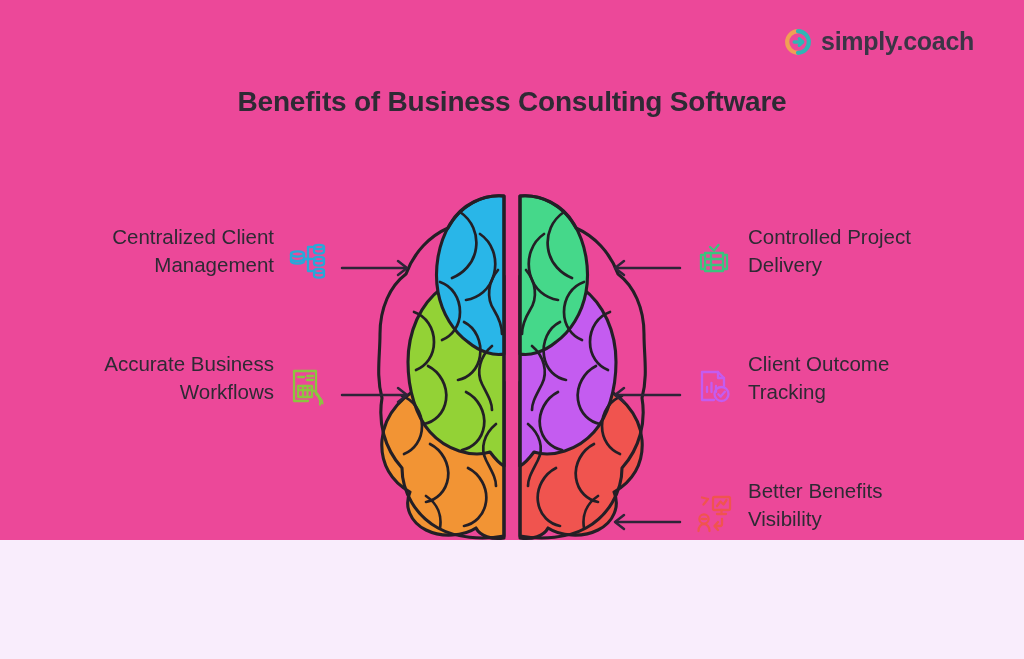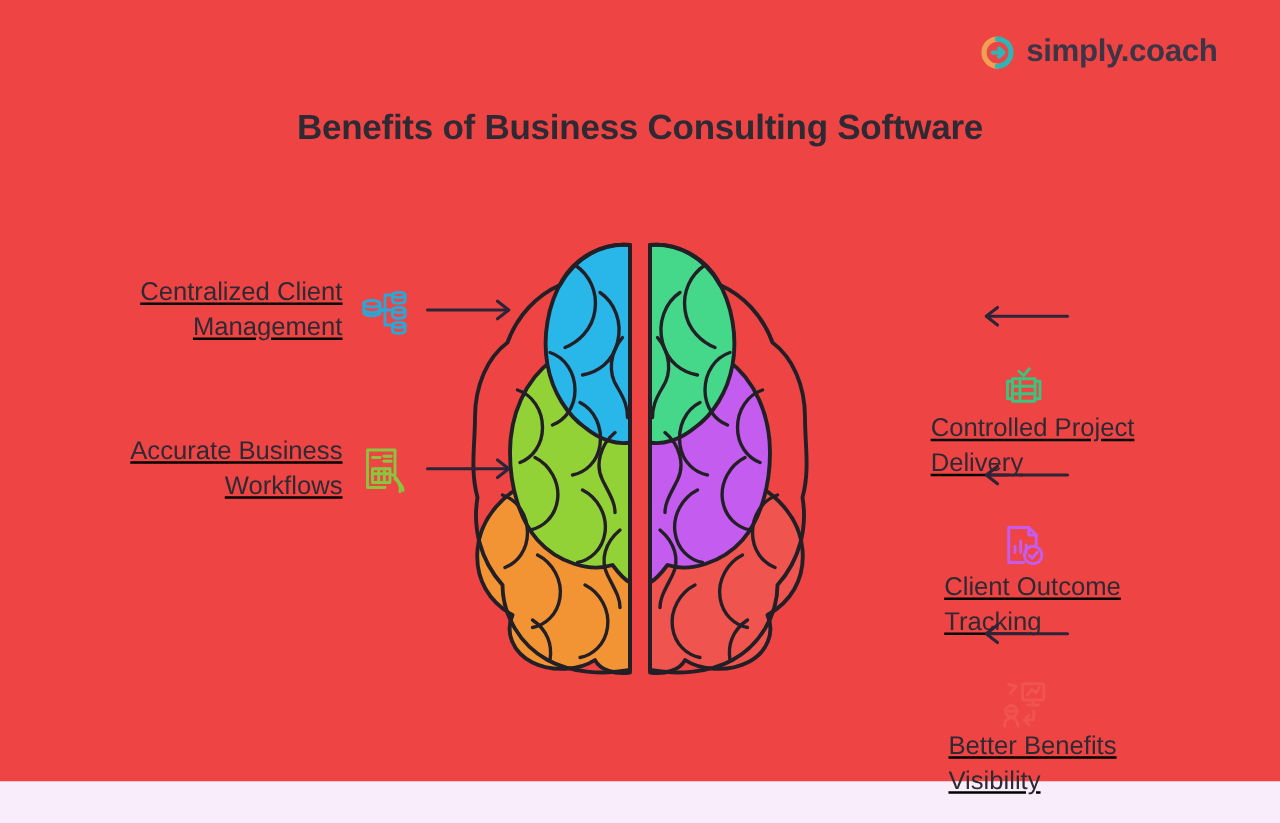--- a/index.html
+++ b/index.html
@@ -9,22 +9,22 @@
   body {
     width: 1024px;
     height: 659px;
     overflow: hidden;
     font-family: "Liberation Sans", sans-serif;
     background: #f9edfc;
   }
   #infographic {
     position: relative;
     width: 1024px;
-    height: 625px;
-    background: #ef4444;
+    height: 540px;
+    background: #ec4899;
   }
 
   
   #brand {
     position: absolute;
     top: 27px;
     right: 50px;
     display: flex;
     align-items: center;
     gap: 9px;
@@ -61,34 +61,32 @@
     left: 368px;
     top: 186px;
     width: 288px;
     height: 356px;
   }
 
   
   .row {
     position: absolute;
     display: flex;
-    align-items: center;
+    align-items: flex-end;
     height: 62px;
-    text-decoration: underline;
   }
   .row.left {
     left: 40px;
     width: 372px;
     justify-content: flex-end;
   }
   .row.right {
-    left: 640px;
+    left: 610px;
     width: 372px;
     justify-content: flex-start;
-    flex-direction: column;
   }
   .row-1 { top: 217px; }
   .row-2 { top: 344px; }
   .row-3 { top: 471px; }
 
   .label {
     font-size: 20.5px;
     line-height: 28px;
     color: #2e2a34;
     white-space: pre-line;

